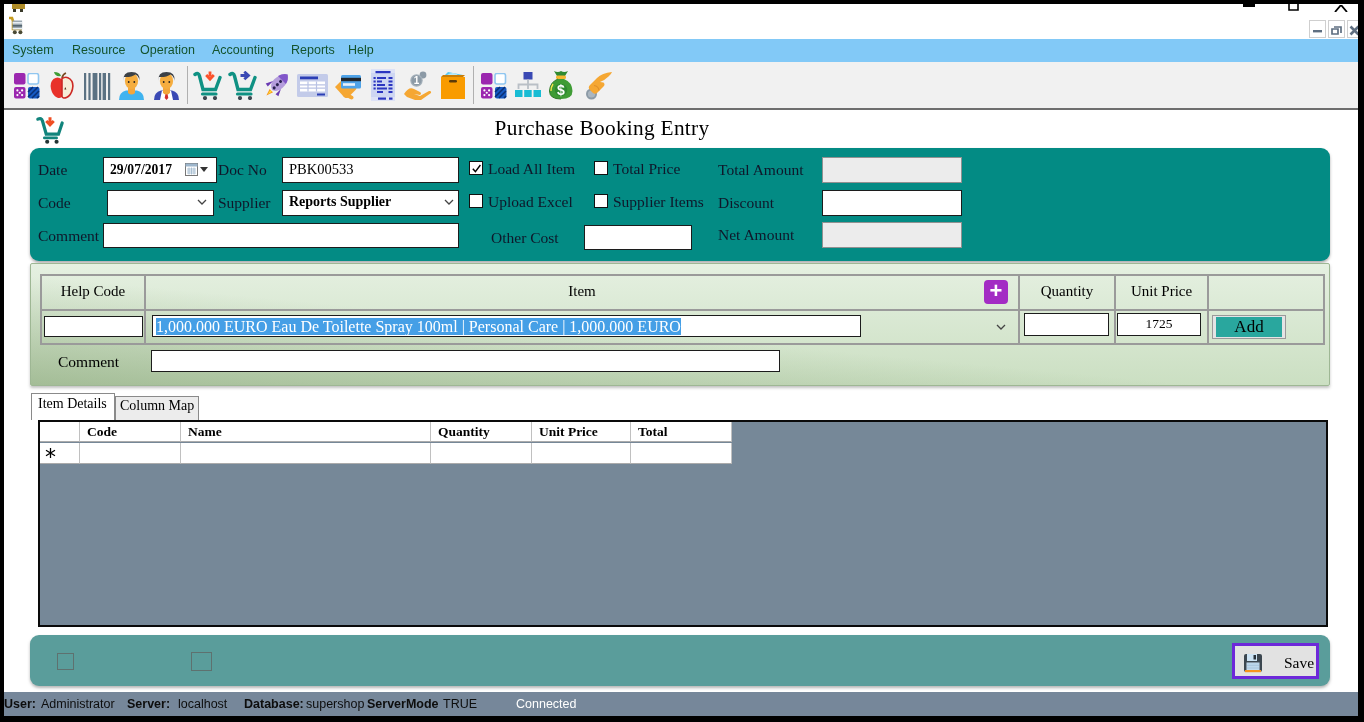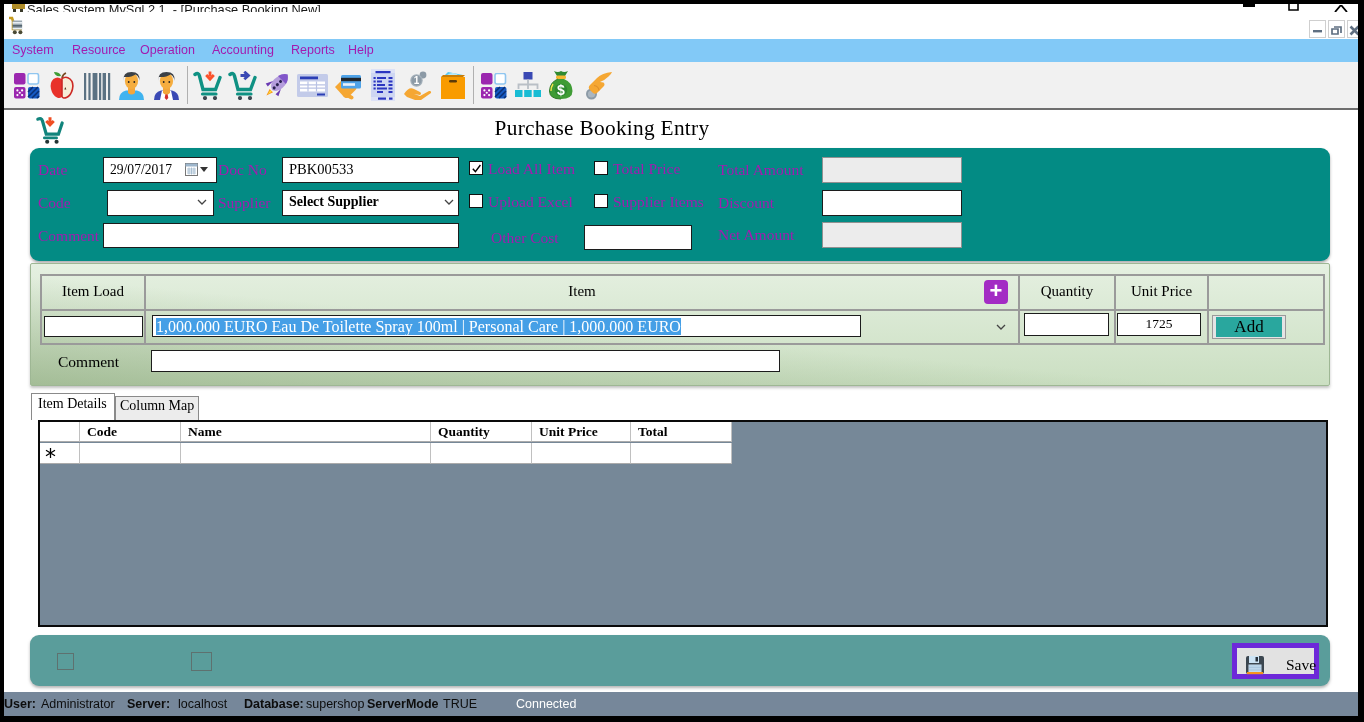--- a/index.html
+++ b/index.html
@@ -13,59 +13,58 @@
   #bright { left:1358px; top:0; width:6px; height:722px; background:#000; }
   #bbot { left:0; top:716px; width:1364px; height:6px; background:#000; }
   
   #titlerow { left:4px; top:4px; width:1354px; height:8px; background:#fff; }
   #titletext { position:absolute; left:23px; top:-2px; font-size:12.8px; color:#1a1a1a; white-space:nowrap; }
   
   #mdirow { left:4px; top:12px; width:1354px; height:27px; background:#fff; }
   .wbtn { position:absolute; top:8px; width:17px; height:18px; border:1px solid #cfcfcf; background:#fff; color:#5a6b7d; font-size:11px; text-align:center; line-height:16px; }
   
   #menubar { left:4px; top:39px; width:1354px; height:23px; background:#82c9f7; }
-  .mi { position:absolute; top:4px; font-size:12.5px; color:#a21caf; }
+  .mi { position:absolute; top:4px; font-size:12.5px; color:#14532d; }
   
   #toolbar { left:4px; top:62px; width:1354px; height:48px; background:#f1f1f1; border-bottom:2px solid #6e6e6e; }
   .tsep { position:absolute; top:4px; width:1px; height:38px; background:#b0b0b0; }
   
   #hdr { left:4px; top:112px; width:1354px; height:36px; background:#fff; }
   #htitle { left:0px; top:116px; width:1204px; text-align:center; font-size:21.3px; font-weight:normal; color:#000; letter-spacing:0.3px; }
   
   #tealpanel { left:30px; top:148px; width:1300px; height:113px; background:#038b84; border-radius:9px; box-shadow:0 2px 3px rgba(90,90,90,0.5); }
-  .lbl { position:absolute; color:#a21caf; font-family:"Liberation Serif", serif; font-size:15.5px; white-space:nowrap; }
+  .lbl { position:absolute; color:#0f172a; font-family:"Liberation Serif", serif; font-size:15.5px; white-space:nowrap; }
   .inp { position:absolute; background:#fff; border:1px solid #1c1c1c; font-family:"Liberation Serif", serif; }
   .inpdis { position:absolute; background:#ececec; border:1px solid #919191; }
   .cb { position:absolute; width:14px; height:14px; background:#fff; border:1.5px solid #111; }
   .chev { position:absolute; width:10px; height:6px; }
   
   #greenpanel { left:30px; top:263px; width:1300px; height:123px; background:linear-gradient(to bottom left, rgba(125,155,108,0) 55%, rgba(125,155,108,0.5) 100%), linear-gradient(to bottom,#e5f0e1,#cbdfc2); border:1px solid #9eb794; border-radius:2px; box-shadow:0 2px 3px rgba(120,120,120,0.45); }
   #itbl { left:40px; top:274px; width:1285px; height:71px; border:2px solid #9a9a9a; background:transparent; }
   .vline { position:absolute; top:0; width:2px; height:67px; background:#9a9a9a; }
   #ithead { position:absolute; left:0; top:33px; width:1281px; height:2px; background:#9a9a9a; }
   .ithdr { position:absolute; top:7px; text-align:center; font-family:"Liberation Serif", serif; font-size:15px; color:#000; }
   
   .tab { position:absolute; font-family:"Liberation Serif", serif; font-size:14px; color:#000; }
   
   #grid { left:38px; top:420px; width:1290px; height:207px; border:2px solid #0a0a0a; background:#768898; }
   .gc { position:absolute; background:#fff; border-right:1px solid #c0c0c0; border-bottom:1px solid #ababab; }
   .ghdr { font-family:"Liberation Serif", serif; font-weight:bold; font-size:13.5px; padding:2px 0 0 7px; color:#000; }
   
   #teal2 { left:30px; top:635px; width:1300px; height:51px; background:#5a9d9b; border-radius:9px; box-shadow:0 2px 3px rgba(110,110,110,0.5); }
   .cb2 { position:absolute; border:1px solid #5e716f; }
-  #savebtn { left:1232px; top:643px; width:87px; height:36px; background:#e2e2e2; border:5px solid #6d28d9; }
+  #savebtn { left:1232px; top:643px; width:87px; height:36px; background:#e2e2e2; border:3px solid #6d28d9; }
   
   #status { left:0px; top:692px; width:1364px; height:24px; background:#76879a; font-size:12.5px; color:#0d0d0d; }
   .st { position:absolute; top:5px; white-space:nowrap;text-align:center; }
 </style>
 </head>
 <body>
 
   <div class="abs" id="titlerow">
-    <div id="titletext">Sales System MySql 2.1&nbsp;&nbsp;- [Purchase Booking New]</div>
     <div style="position:absolute;left:8px;top:0px;width:13px;height:5px;background:#b08d28"></div>
     <div style="position:absolute;left:9px;top:5px;width:3px;height:3px;background:#3a3a2a"></div>
     <div style="position:absolute;left:16px;top:5px;width:3px;height:3px;background:#3a3a2a"></div>
   </div>
   <div class="abs" id="mdirow">
     <svg class="abs" style="left:3px;top:4px" width="18" height="19" viewBox="0 0 18 19">
       <path d="M2 2 h3 l1 3 v8 h9" fill="none" stroke="#c79c1e" stroke-width="2.6"></path>
       <rect x="5.6" y="4.5" width="9.5" height="9" fill="#9aa7b0"></rect>
       <rect x="5.6" y="6" width="9.5" height="1.6" fill="#e8eef2"></rect>
       <rect x="5.6" y="9" width="9.5" height="1.6" fill="#53646e"></rect>
@@ -292,21 +291,21 @@
     <path d="M10 24 h13" stroke="#11847c" stroke-width="3" stroke-linecap="round"></path>
     <circle cx="13" cy="28" r="2.2" fill="#233"></circle>
     <circle cx="23" cy="28" r="2.2" fill="#233"></circle>
     <path d="M16 2 v7 m-4 -3 l4 4 l4 -4" fill="none" stroke="#f04e23" stroke-width="3.2"></path>
   </svg>
   <div class="abs serif" id="htitle">Purchase Booking Entry</div>
 
   <div class="abs" id="tealpanel"></div>
 
   <div class="lbl" style="left:38px;top:161px">Date</div>
-  <div class="inp" style="left:103px;top:157px;width:114px;height:26px;font-weight:normal;font-size:13.6px;padding:4px 0 8px 6px">29/07/2017
+  <div class="inp" style="left:103px;top:157px;width:114px;height:26px;font-weight:bold;font-size:13.6px;padding:4px 0 8px 6px">29/07/2017
     <svg class="abs" style="left:81px;top:5px" width="13" height="13" viewBox="0 0 13 13">
       <rect x="0.5" y="0.5" width="12" height="12" fill="#fff" stroke="#777"></rect>
       <rect x="0.5" y="0.5" width="12" height="3" fill="#9db6cc"></rect>
       <path d="M2 6 h9 M2 8 h9 M2 10 h9 M4 4.5 v7 M6.5 4.5 v7 M9 4.5 v7" stroke="#9db6cc" stroke-width="0.8"></path>
     </svg>
     <div class="abs" style="left:96px;top:9px;width:0;height:0;border-left:4px solid transparent;border-right:4px solid transparent;border-top:5px solid #333"></div>
   </div>
   <div class="lbl" style="left:218px;top:161px">Doc No</div>
   <div class="inp" style="left:282px;top:157px;width:177px;height:26px;font-size:14.5px;padding:3px 0 0 6px">PBK00533</div>
   <div class="cb" style="left:469px;top:161px"></div>
@@ -318,21 +317,21 @@
   <div class="lbl" style="left:613px;top:160px">Total Price</div>
   <div class="lbl" style="left:718px;top:161px">Total Amount</div>
   <div class="inpdis" style="left:822px;top:157px;width:140px;height:26px"></div>
 
   <div class="lbl" style="left:38px;top:194px">Code</div>
   <div class="inp" style="left:107px;top:190px;width:107px;height:26px"></div>
   <svg class="chev" style="left:197px;top:199px" viewBox="0 0 10 6">
     <path d="M1 1 l4 4 l4 -4" fill="none" stroke="#444" stroke-width="1.3"></path>
   </svg>
   <div class="lbl" style="left:218px;top:194px">Supplier</div>
-  <div class="inp" style="left:282px;top:190px;width:177px;height:26px;font-weight:bold;font-size:14px;padding:3px 0 0 6px">Select Supplier</div>
+  <div class="inp" style="left:282px;top:190px;width:177px;height:26px;font-weight:bold;font-size:14px;padding:3px 0 0 6px">Reports Supplier</div>
   <svg class="chev" style="left:444px;top:199px" viewBox="0 0 10 6">
     <path d="M1 1 l4 4 l4 -4" fill="none" stroke="#444" stroke-width="1.3"></path>
   </svg>
   <div class="cb" style="left:469px;top:194px"></div>
   <div class="lbl" style="left:488px;top:193px">Upload Excel</div>
   <div class="cb" style="left:594px;top:194px"></div>
   <div class="lbl" style="left:613px;top:193px">Supplier Items</div>
   <div class="lbl" style="left:718px;top:194px">Discount</div>
   <div class="inp" style="left:822px;top:190px;width:140px;height:26px"></div>
 
@@ -343,21 +342,21 @@
   <div class="lbl" style="left:718px;top:226px">Net Amount</div>
   <div class="inpdis" style="left:822px;top:222px;width:140px;height:26px"></div>
 
   <div class="abs" id="greenpanel"></div>
   <div class="abs" id="itbl">
     <div class="vline" style="left:102px"></div>
     <div class="vline" style="left:976px"></div>
     <div class="vline" style="left:1072px"></div>
     <div class="vline" style="left:1165px"></div>
     <div id="ithead"></div>
-    <div class="ithdr" style="left:0;width:102px">Item Load</div>
+    <div class="ithdr" style="left:0;width:102px">Help Code</div>
     <div class="ithdr" style="left:104px;width:872px">Item</div>
     <div class="ithdr" style="left:978px;width:94px">Quantity</div>
     <div class="ithdr" style="left:1074px;width:91px">Unit Price</div>
   </div>
   <div class="abs" style="left:984px;top:280px;width:24px;height:24px;background:#a32cc4;border-radius:4px;color:#fff;font-size:22px;line-height:22px;text-align:center;font-weight:bold">+</div>
   <div class="inp" style="left:44px;top:316px;width:99px;height:21px"></div>
   <div class="inp" style="left:152px;top:315px;width:709px;height:22px;font-size:16px;padding:2px 8px 0 3px">
     <span style="background:#459fe6;color:#fff">1,000.000 EURO Eau De Toilette Spray 100ml | Personal Care | 1,000.000 EURO</span>
     <svg class="chev" style="left:843px;top:8px" viewBox="0 0 10 6">
       <path d="M1 1 l4 4 l4 -4" fill="none" stroke="#444" stroke-width="1.3"></path>

